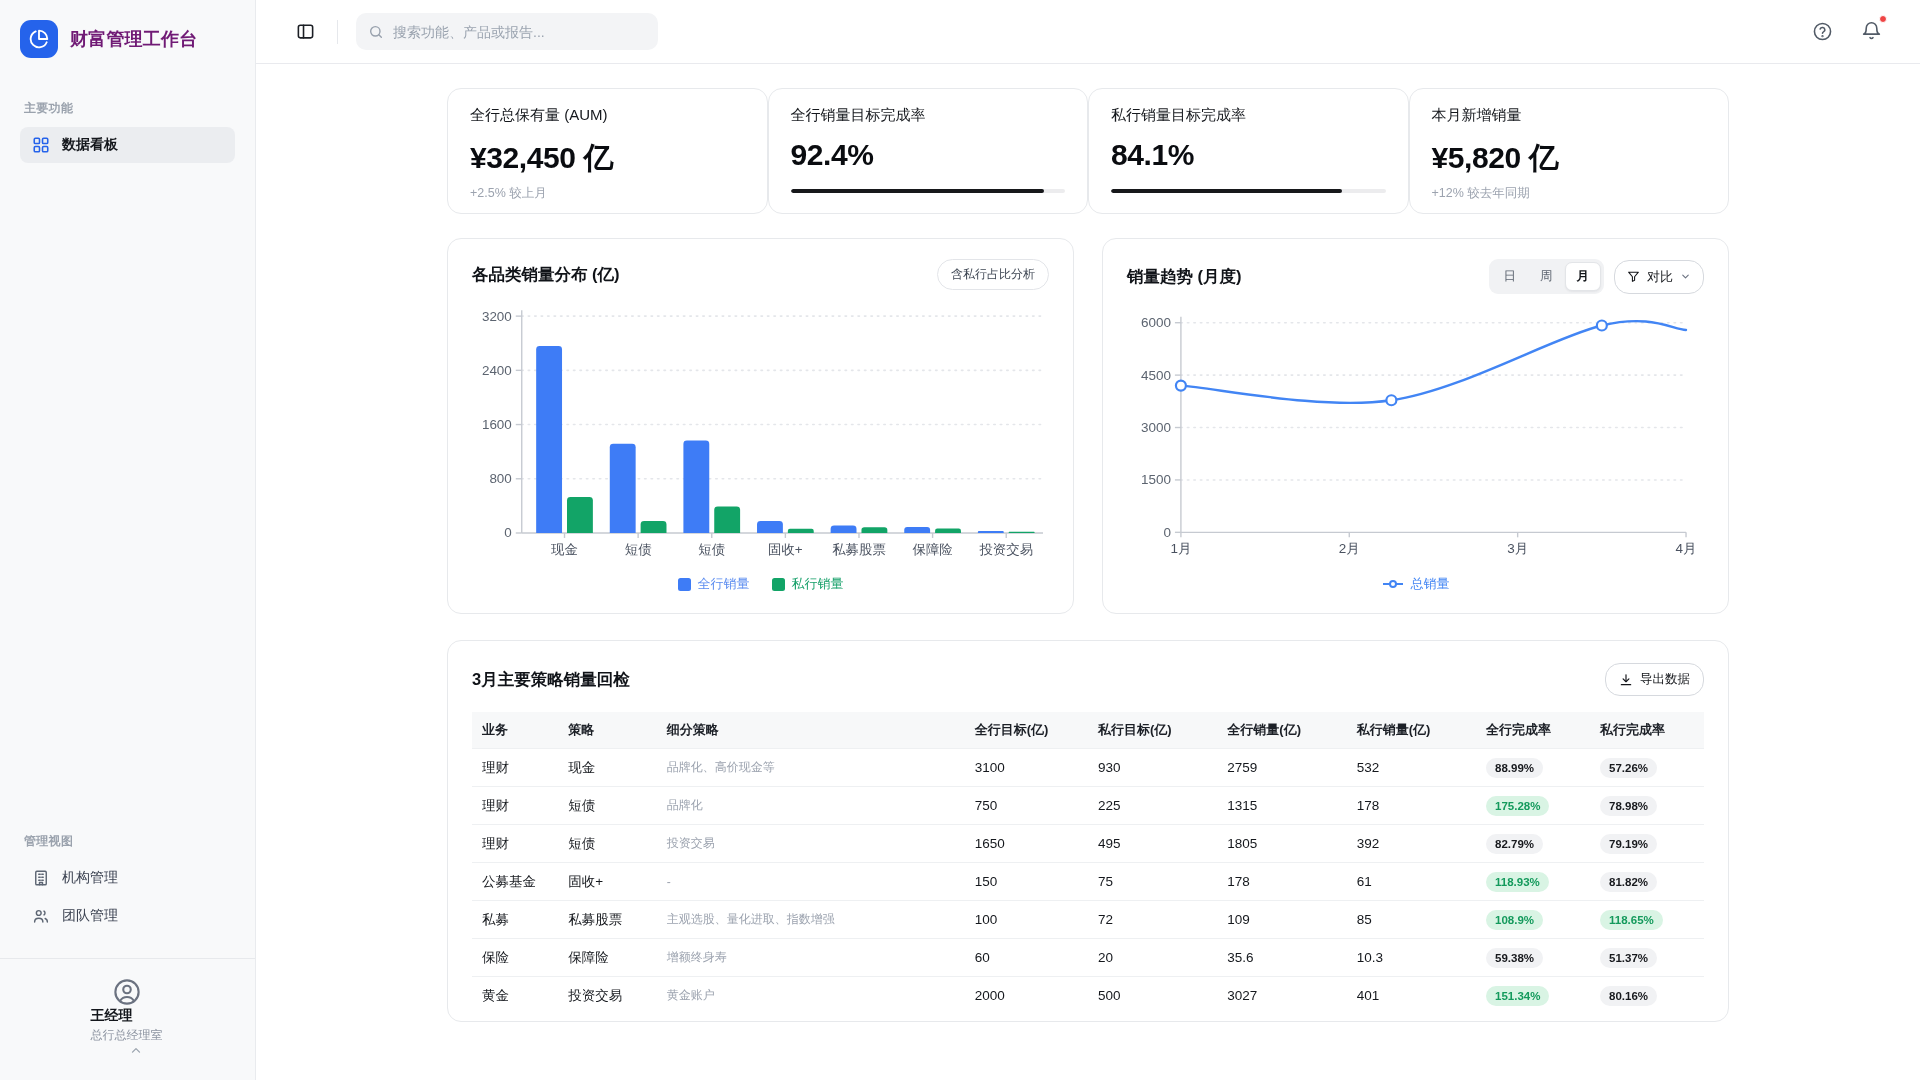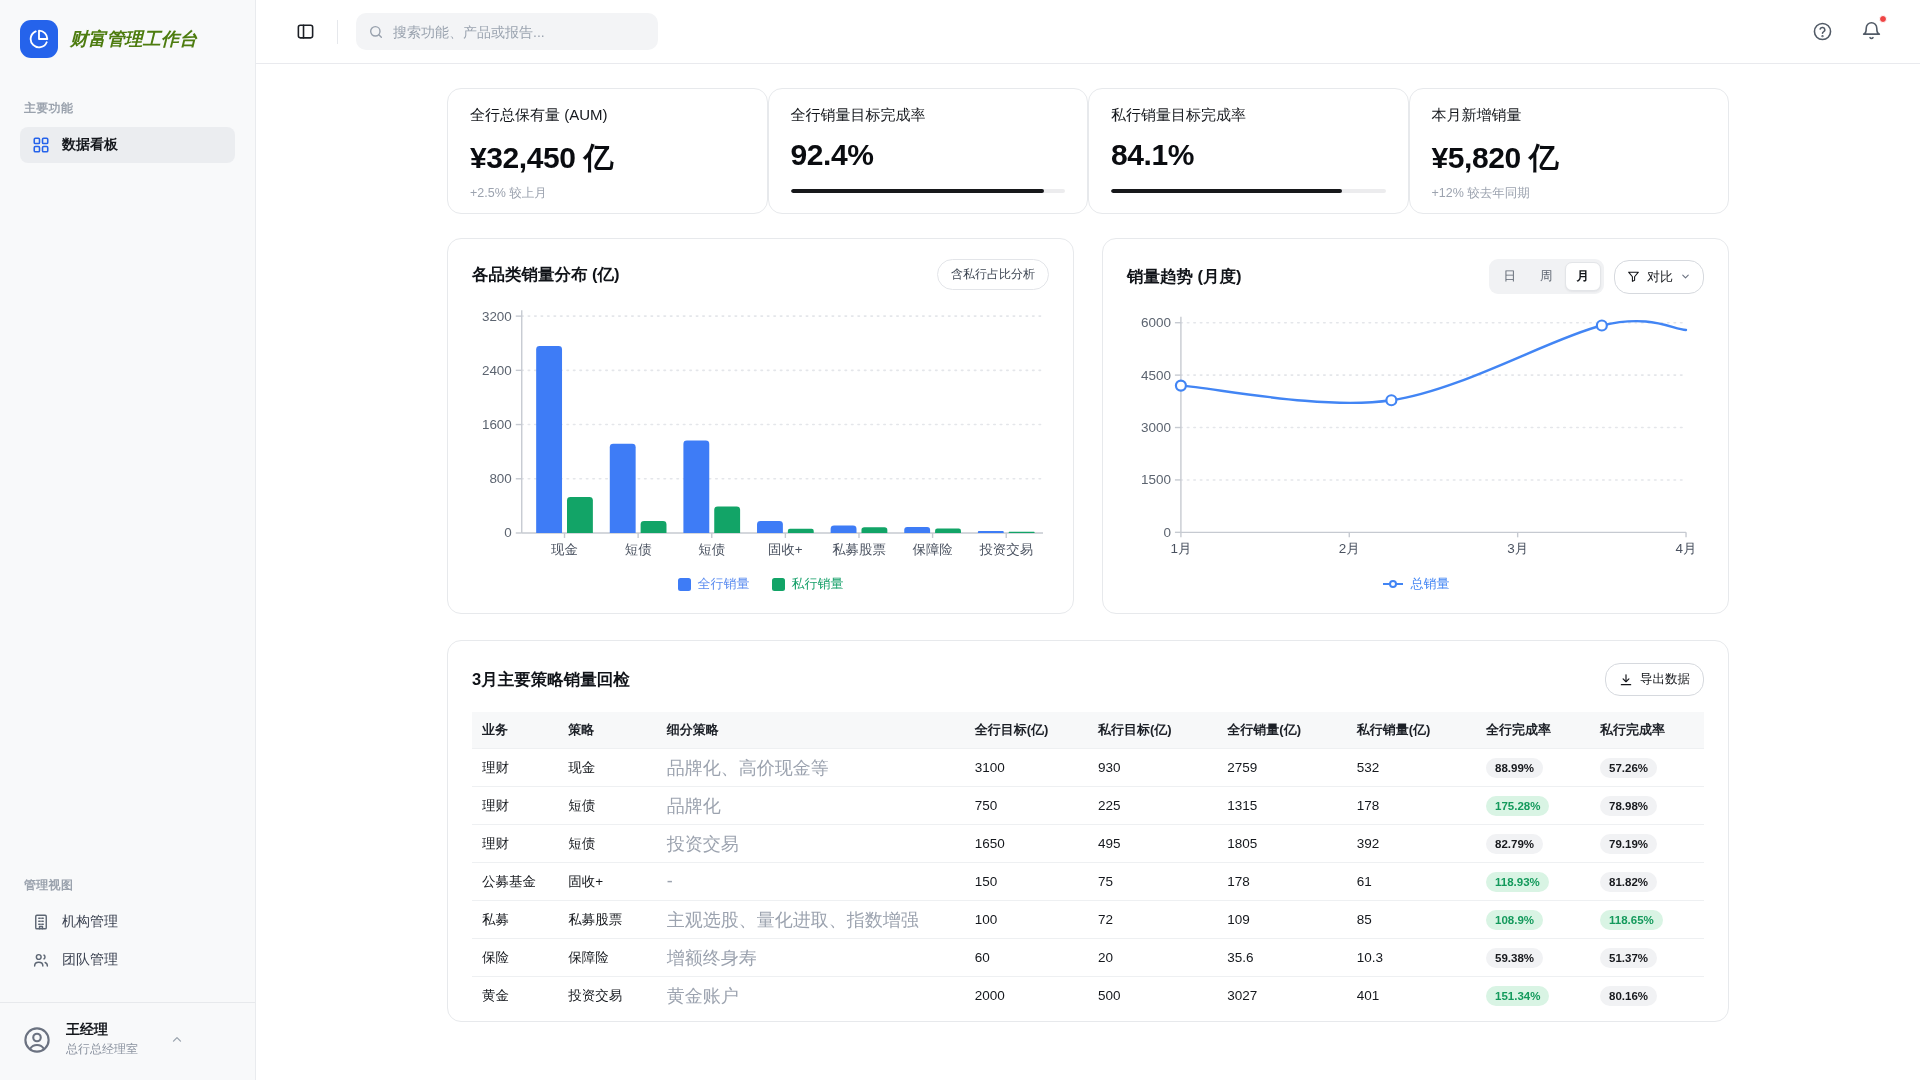--- a/index.html
+++ b/index.html
@@ -11,33 +11,33 @@
   
   .sidebar {
     width:256px; height:1080px; background:#f8f9fa; border-right:1px solid #e9ebee;
     display:flex; flex-direction:column; flex-shrink:0; padding:16px 0 0 0;
   }
   .logo-row { display:flex; align-items:center; gap:12px; padding:4px 24px 8px 20px; }
   .logo-box {
     width:38px; height:38px; border-radius:11px; background:#2563eb;
     display:flex; align-items:center; justify-content:center; flex-shrink:0;
   }
-  .app-title { font-size:18px; font-weight:700; color:#4d7c0f; letter-spacing:0.2px;font-style:italic; }
+  .app-title { font-size:18px; font-weight:700; color:#701a75; letter-spacing:0.2px; }
   .nav-section { padding:0 20px; margin-top:34px; }
   .nav-section.bottom { margin-top:auto; margin-bottom:8px; }
   .nav-label { font-size:12px; font-weight:600; color:#9aa2ad; margin-bottom:10px; padding-left:4px; letter-spacing:0.3px; }
   .nav-item {
     display:flex; align-items:center; gap:12px; height:36px; border-radius:8px;
     padding:0 12px; margin:2px 0; cursor:pointer; color:#3a4150; font-size:14px;
   }
   .nav-item .nv-ic { display:flex; width:18px; height:18px; color:#5d6673; }
   .nav-item.active { background:#ebedf0; color:#14171c; font-weight:600; }
   .nav-item.active .nv-ic { color:#2563eb; }
   .sidebar-divider { border-top:1px solid #e7e9ec; margin:14px 0 0 0; }
-  .user-row { display:flex; align-items:center; gap:14px; padding:18px 24px 22px 22px; }
+  .user-row { display:flex; align-items:center; padding:18px 24px 22px 22px;flex-direction:column; }
   .user-avatar { width:30px; height:30px; color:#6b7280; flex-shrink:0; }
   .user-meta { display:flex; flex-direction:column; gap:2px; }
   .user-name { font-size:14px; font-weight:700; color:#14171c; }
   .user-role { font-size:12px; color:#8b93a0; }
   .user-chevron { margin-left:18px; color:#9aa3ad; display:flex; }
   
   .main { flex:1; display:flex; flex-direction:column; min-width:0; }
   .topbar {
     height:64px; border-bottom:1px solid #e9eaee; display:flex; align-items:center;
     padding:0 34px 0 36px; gap:18px; background:#fff; flex-shrink:0;
@@ -94,21 +94,21 @@
   
   .table-card { margin-top:26px; height:382px; padding:22px 24px; }
   .table-head { display:flex; align-items:center; justify-content:space-between; margin-bottom:16px; }
   .table-title { font-size:16.5px; font-weight:700; color:#101318; }
   table { width:100%; border-collapse:collapse; }
   thead tr { background:#f7f8f9; }
   th { font-size:13px; color:#1c2027; font-weight:600; padding:9px 10px; white-space:nowrap; }
   td { font-size:13.5px; color:#15181d; padding:0 10px; height:38px; border-top:1px solid #eef0f2; white-space:nowrap; }
   th.left, td.left { text-align:left; } th.right, td.right { text-align:left; }
   td.strong { font-weight:500; }
-  td.muted { color:#9ca3af; font-size:18px; }
+  td.muted { color:#9ca3af; font-size:12px; }
   .rate-badge { display:inline-block; font-size:11.5px; font-weight:600; border-radius:999px; padding:4px 9px; background:#f1f2f4; color:#17191d; }
   .rate-badge.green { background:#d9f4e4; color:#149a5c; }
   svg { display:block; }
 </style>
 </head>
 <body>
 
 <aside class="sidebar">
   <div class="logo-row">
     <div class="logo-box">

